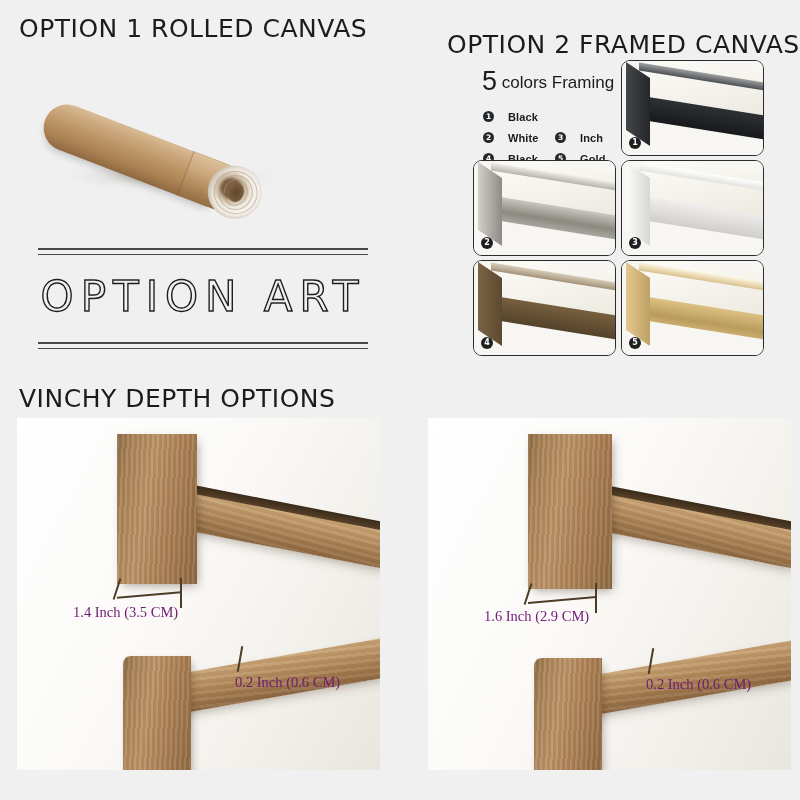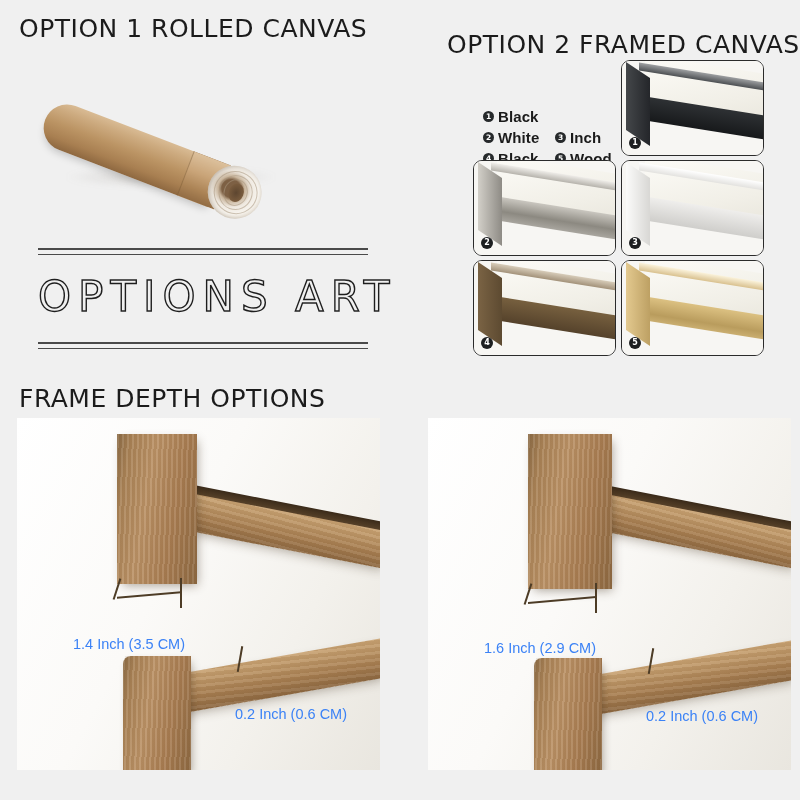--- a/index.html
+++ b/index.html
@@ -98,22 +98,22 @@
   .legend-row { display: flex; height: 21px; align-items: center; }
   .legend-item { display: flex; align-items: center; width: 72px; }
   .badge {
     width: 11px; height: 11px; border-radius: 50%;
     background: #26292b; color: #fff;
     font-size: 7.5px; line-height: 11px; text-align: center;
     font-weight: 700; flex: none;
     font-family: "DejaVu Sans", sans-serif;
   }
   .legend-label {
-    font-size: 15px; font-weight: 700; color: #1b1b1b;
-    margin-left: 4px; letter-spacing: .1px;
+    font-size: 11px; font-weight: 700; color: #1b1b1b;
+    margin-left: 14px; letter-spacing: .1px;
   }
 
   
   .fcard {
     position: absolute; width: 143px; height: 96px;
     border: 1.4px solid #2b2b2b; border-radius: 9px;
     background: #fbfbfa; overflow: hidden;
   }
   #fc1 { left: 151px; top: 2px; }
   #fc2 { left: 3px;   top: 102px; }
@@ -236,23 +236,23 @@
       rgba(255,255,255,.08) 0 3px, rgba(110,80,48,.09) 3px 7px);
   }
   .darkgap {
     position: absolute;
     background: linear-gradient(to bottom, #3a2a19, #6a5134);
   }
 
   
   .callout {
     position: absolute;
-    font-family: Liberation Sans, sans-serif;
-    font-size: 14.5px; color: #3b82f6;
-    white-space: nowrap; z-index: 6; margin-top: 32px;
+    font-family: Liberation Serif, serif;
+    font-size: 14.5px; color: #701a75;
+    white-space: nowrap; z-index: 6;
   }
   .tick { position: absolute; background: #4d3c26; z-index: 6; }
 </style>
 </head>
 <body>
 
 <div class="heading" id="h-opt1">OPTION 1 ROLLED CANVAS</div>
 
 <div id="tube-area">
   <div class="tube-shadow"></div>
@@ -264,20 +264,23 @@
     <div class="roll-layer rl2"></div>
     <div class="roll-layer rl3"></div>
     <div class="tube-hole"></div>
   </div>
 </div>
 
 <div class="heading" id="h-opt2">OPTION 2 FRAMED CANVAS</div>
 
 <div id="framing-block">
 
+  <div class="colors-title">
+    <span class="big">5</span><span class="rest"> colors Framing</span>
+  </div>
 
   <div class="legend">
     <div class="legend-row">
       <div class="legend-item">
         <span class="badge">1</span>
         <span class="legend-label">Black</span>
       </div>
     </div>
     <div class="legend-row">
       <div class="legend-item">
@@ -289,21 +292,21 @@
         <span class="legend-label">Inch</span>
       </div>
     </div>
     <div class="legend-row">
       <div class="legend-item">
         <span class="badge">4</span>
         <span class="legend-label">Black</span>
       </div>
       <div class="legend-item">
         <span class="badge">5</span>
-        <span class="legend-label">Wood</span>
+        <span class="legend-label">Gold</span>
       </div>
     </div>
   </div>
 
   <div class="fcard blk" id="fc1">
     <div class="fphoto">
       <div class="fc-canvas"></div>
       <div class="fc-gap"></div>
       <div class="fc-bottom"></div>
       <div class="fc-left"></div>
@@ -348,26 +351,26 @@
       <div class="fc-bottom"></div>
       <div class="fc-left"></div>
     </div>
     <span class="fnum">5</span>
   </div>
 </div>
 
 <div id="logo">
   <div class="rule r-top1"></div>
   <div class="rule r-top2"></div>
-  <div class="logo-text">OPTIONS ART</div>
+  <div class="logo-text">OPTION ART</div>
   <div class="rule r-bot1"></div>
   <div class="rule r-bot2"></div>
 </div>
 
-<div class="heading" id="h-depth">FRAME DEPTH OPTIONS</div>
+<div class="heading" id="h-depth">VINCHY DEPTH OPTIONS</div>
 
 <div class="depth-photo" id="dp-left">
   <div class="wall"></div>
 
   <div class="darkgap" style="left:178px; top:86px; width:192px; height:14px; transform:skewY(11deg);"></div>
   <div class="rail" style="left:170px; top:94px; width:200px; height:38px; transform:skewY(11deg);"></div>
 
   <div class="stile" style="left:100px; top:16px; width:80px; height:150px;"></div>
 
   <div class="tick" style="left:99px;  top:160px; width:1.5px; height:22px; transform:rotate(18deg);"></div>

